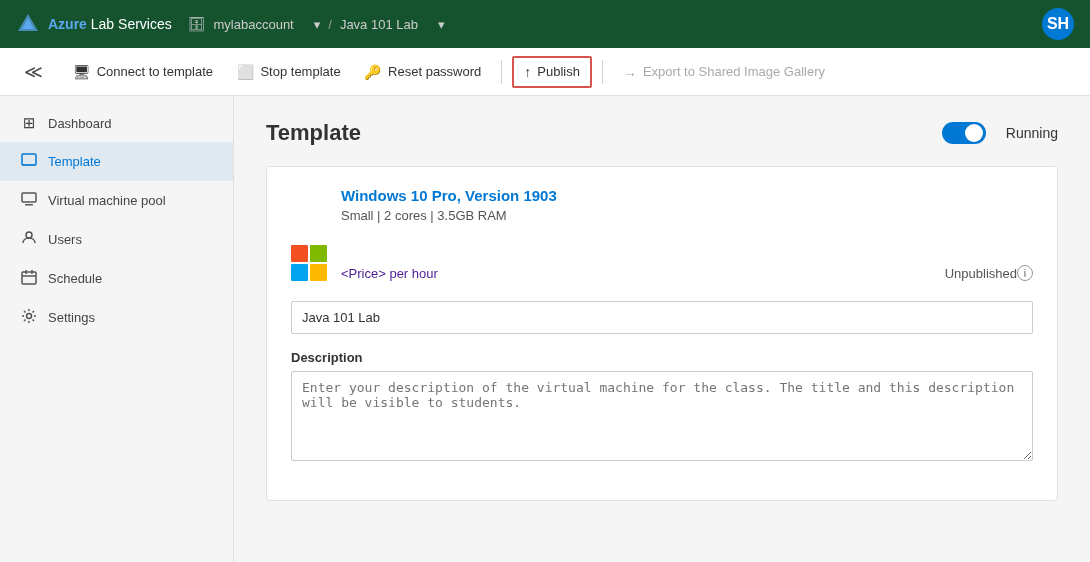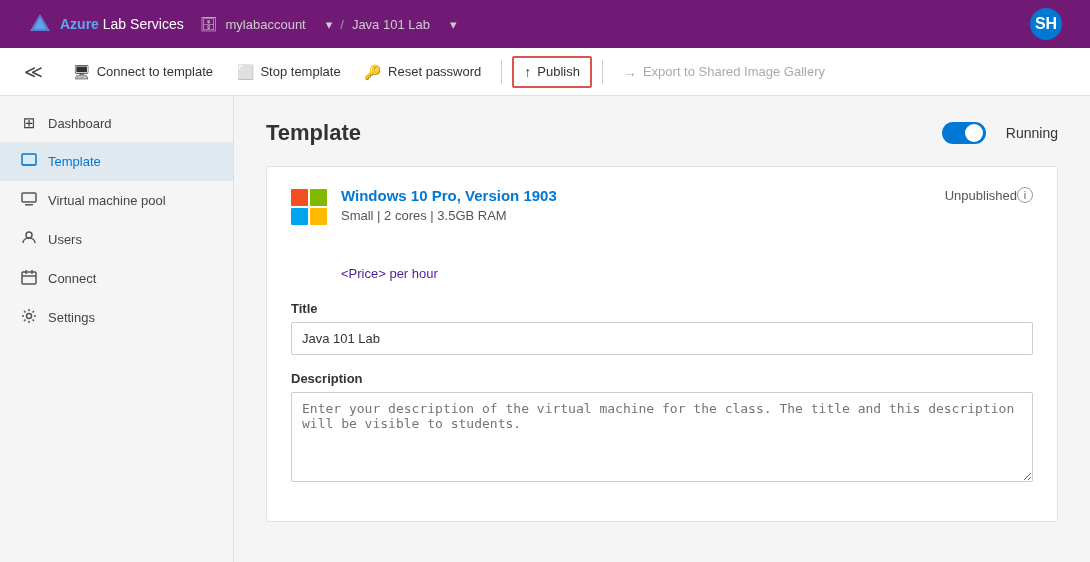--- a/index.html
+++ b/index.html
@@ -1,24 +1,24 @@
 <!DOCTYPE html>
 <html><head>
   <meta charset="utf-8">
   <style>
     * { box-sizing: border-box; margin: 0; padding: 0; }
     body { font-family: 'Segoe UI', Arial, sans-serif; font-size: 14px; background: #f5f5f5; }
 
     
     .top-bar {
-      background: #701a75;
+      background: #14532d;
       height: 48px;
       display: flex;
       align-items: center;
-      padding: 0 28px;
+      padding: 0 16px;
       gap: 16px;
       color: white;
     }
     .top-bar-logo {
       display: flex;
       align-items: center;
       gap: 8px;
       font-size: 14px;
       color: white;
     }
@@ -192,21 +192,21 @@
 
     
     .vm-card {
       background: white;
       border: 1px solid #e0e0e0;
       border-radius: 4px;
       padding: 20px 24px;
     }
     .vm-header {
       display: flex;
-      align-items: flex-start;
+      align-items: flex-end;
       margin-bottom: 20px;
     }
     .vm-logo {
       width: 40px;
       height: 40px;
       margin-right: 14px;
       flex-shrink: 0;
     }
     .vm-info {
       flex: 1;
@@ -395,21 +395,21 @@
       </span>
       <span>Users</span>
     </div>
     <div class="nav-item">
       <span class="nav-icon">
         <svg width="16" height="16" viewBox="0 0 16 16" fill="none">
             <rect x="1" y="3" width="14" height="12" rx="1" stroke="#555" stroke-width="1.5"></rect>
             <path d="M5 1v4M11 1v4M1 7h14" stroke="#555" stroke-width="1.5"></path>
           </svg>
       </span>
-      <span>Connect</span>
+      <span>Schedule</span>
     </div>
     <div class="nav-item">
       <span class="nav-icon">
         <svg width="16" height="16" viewBox="0 0 16 16" fill="none">
             <circle cx="8" cy="8" r="2.5" stroke="#555" stroke-width="1.5"></circle>
             <path d="M8 1v2M8 13v2M1 8h2M13 8h2M3.05 3.05l1.41 1.41M11.54 11.54l1.41 1.41M3.05 12.95l1.41-1.41M11.54 4.46l1.41-1.41" stroke="#555" stroke-width="1.5"></path>
           </svg>
       </span>
       <span>Settings</span>
     </div>
@@ -438,21 +438,20 @@
           <div class="vm-specs">Small | 2 cores | 3.5GB RAM</div>
           <div class="vm-price">&lt;Price&gt; per hour</div>
         </div>
         <div class="vm-status-area">
           <span class="unpublished-badge">Unpublished</span>
           <span class="info-icon">i</span>
         </div>
       </div>
 
       <div class="field-group">
-        <div class="field-label">Title</div>
         <input type="text" class="field-input" value="Java 101 Lab" style="">
       </div>
 
       <div class="field-group">
         <div class="field-label">Description</div>
         <textarea class="field-textarea" placeholder="Enter your description of the virtual machine for the class. The title and this description will be visible to students." style=""></textarea>
       </div>
     </div>
   </div>
 </div>

